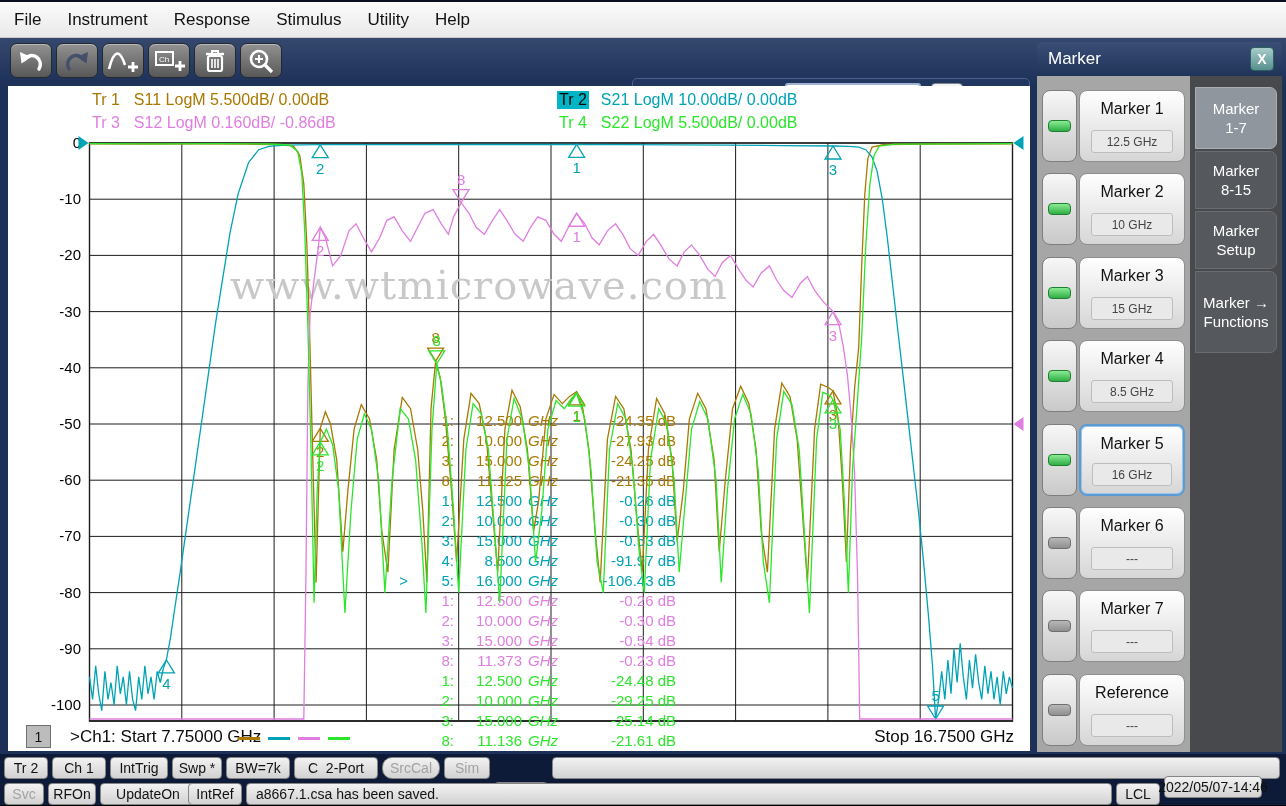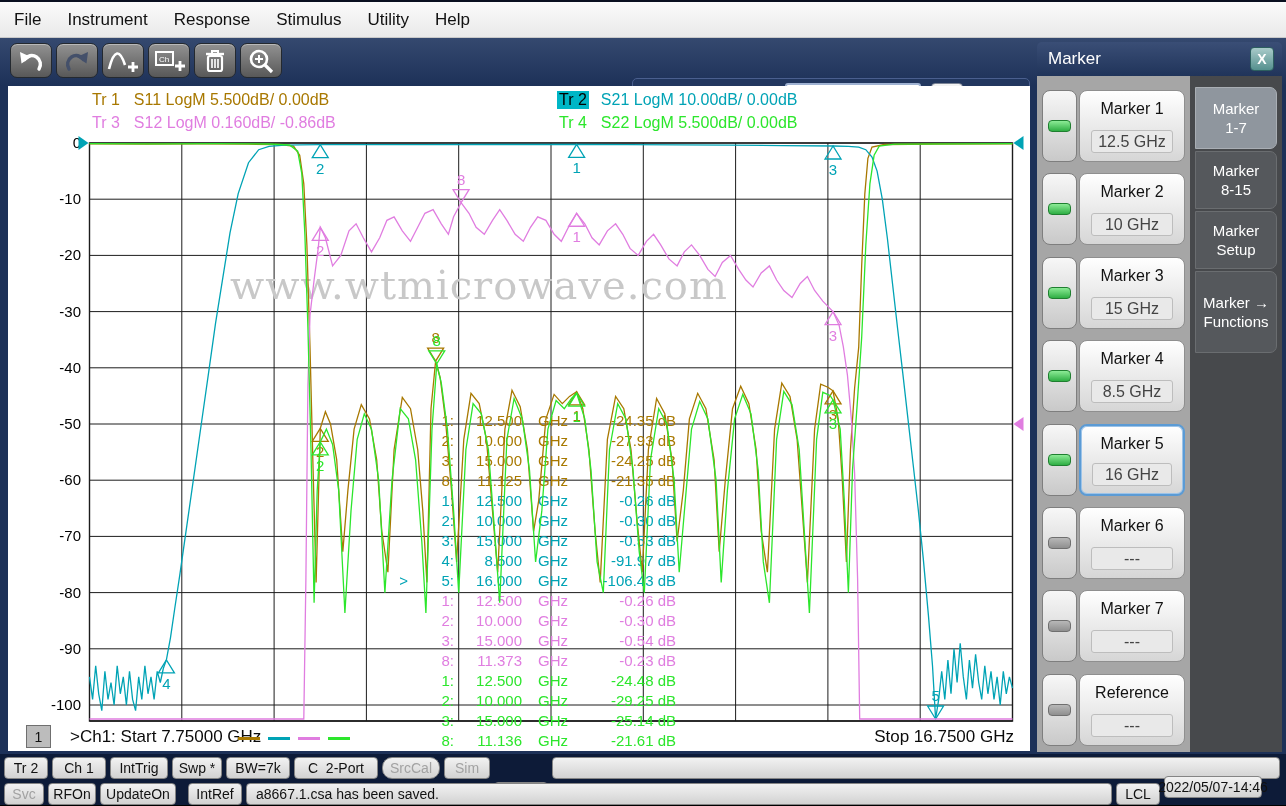--- a/index.html
+++ b/index.html
@@ -39,42 +39,42 @@
   .led-btn{position:absolute;left:5px;width:33px;height:70px;border-radius:8px;border:1px solid #7e7e7e;
            background:linear-gradient(#f7f7f7,#c9c9c9);display:flex;align-items:center;justify-content:center;}
   .led{width:21px;height:10px;border-radius:4px;}
   .led.on{background:linear-gradient(#8ceb96,#2fae44);border:1px solid #1f7f30;}
   .led.off{background:linear-gradient(#b8b8b8,#8f8f8f);border:1px solid #6f6f6f;}
   .mk-btn{position:absolute;left:42px;width:106px;height:72px;border-radius:8px;border:1px solid #8f8f8f;
           background:linear-gradient(#ffffff,#d6d6d6);box-sizing:border-box;}
   .mk-btn.sel{border:2px solid #5b9bd5;box-shadow:0 0 0 1px #9cc3e8 inset;}
   .mk-btn .t{margin-top:9px;text-align:center;font-size:16px;color:#111;}
   .mk-btn .v{position:absolute;left:11px;right:11px;bottom:8px;height:21px;background:#e9e9e9;
-             border:1px solid #bdbdbd;border-radius:3px;font-size:16px;color:#444;
+             border:1px solid #bdbdbd;border-radius:3px;font-size:12px;color:#444;
              display:flex;align-items:center;justify-content:center;}
   .side-tab{position:absolute;left:5px;width:82px;border-radius:0 7px 7px 0;border:1px solid #6a6d70;
             background:#55585c;color:#fff;font-size:15px;display:flex;flex-direction:column;
             align-items:center;justify-content:center;text-align:center;line-height:19px;box-sizing:border-box;}
   .side-tab.active{background:#8f969e;border-color:#a9aeb4;}
   
   #plot{position:absolute;left:8px;top:84px;width:1022px;height:665px;background:#fff;}
   #watermark{position:absolute;left:222px;top:176px;font-family:"DejaVu Serif",serif;font-size:40px;
              color:#c8c8c8;letter-spacing:1px;z-index:2;}
   .legend-item{position:absolute;height:20px;display:flex;align-items:center;font-size:16px;z-index:4;}
   .legend-item .tr{margin-right:12px;padding:0 2px;}
   .legend-item .tr.sel{background:#00b6c6;color:#000;}
   #gridsvg{position:absolute;left:0;top:0;z-index:1;}
   #tracesvg{position:absolute;left:0;top:0;z-index:3;}
   .ylab{position:absolute;width:48px;text-align:right;font-size:15px;color:#000;z-index:1;}
   .mt-row{position:absolute;height:20px;font-size:15px;z-index:2;white-space:pre;}
   .mt-row span{position:absolute;top:0;display:inline-block;}
   .mt-sel{left:384px;width:16px;text-align:right;}
   .mt-n{left:402px;width:44px;text-align:right;}
   .mt-f{left:448px;width:66px;text-align:right;}
-  .mt-u{left:520px;width:40px;text-align:right;}
+  .mt-u{left:520px;width:40px;text-align:left;font-style:italic;}
   .mt-v{left:556px;width:112px;text-align:right;}
   #ch-badge{position:absolute;left:18px;top:639px;width:23px;height:21px;background:#bcbcbc;border:1px solid #6f6f6f;
             font-size:14px;color:#111;display:flex;align-items:center;justify-content:center;z-index:4;}
   #start-label{position:absolute;left:62px;top:641px;font-size:17px;color:#0a0a0a;z-index:4;}
   #stop-label{position:absolute;right:16px;top:641px;font-size:17px;color:#0a0a0a;z-index:4;}
   .trace-dash{position:absolute;top:651px;width:22px;height:3px;z-index:4;}
   
   #statusarea{position:absolute;left:0;top:752px;width:1286px;height:54px;background:#0d1b38;border-bottom:3px solid #000;box-sizing:border-box;}
   .sbtn{position:absolute;height:22px;border-radius:4px;border:1px solid #858585;
         background:linear-gradient(#f2f2f2,#d2d2d2);font-size:14px;color:#111;
@@ -384,20 +384,20 @@
         <div class="sbtn" style="left: 226px; top: 3px; width: 64px;">BW=7k</div>
         <div class="sbtn" style="left: 294px; top: 3px; width: 84px;">C  2-Port</div>
         <div class="sbtn dim" style="left: 382px; top: 3px; width: 58px; border-radius: 10px;">SrcCal</div>
         <div class="sbtn dim" style="left: 444px; top: 3px; width: 46px;">Sim</div>
         <div class="sbtn dim" style="left: 494px; top: 3px; width: 54px; margin-top: 25px;">Pulse</div>
         <div class="sbtn" style="left: 552px; top: 3px; width: 728px;"></div>
       </div>
     <div id="srow2">
         <div class="sbtn dim" style="left: 4px; top: 29px; width: 40px;">Svc</div>
         <div class="sbtn" style="left: 48px; top: 29px; width: 48px;">RFOn</div>
-        <div class="sbtn" style="left: 100px; top: 29px; width: 76px;">UpdateOn</div>
+        <div class="sbtn" style="left: 100px; top: 29px; width: 96px;">UpdateOn</div>
         <div class="sbtn" style="left: 188px; top: 29px; width: 54px;">IntRef</div>
         <div class="sbtn msg" style="left: 246px; top: 29px; width: 866px;">a8667.1.csa has been saved.</div>
         <div class="sbtn" style="left: 1116px; top: 29px; width: 44px;">LCL</div>
         <div class="sbtn" style="left: 1164px; top: 22px; width: 98px;">2022/05/07-14:46</div>
       </div>
   </div>
 </div>
 
 </body></html>

